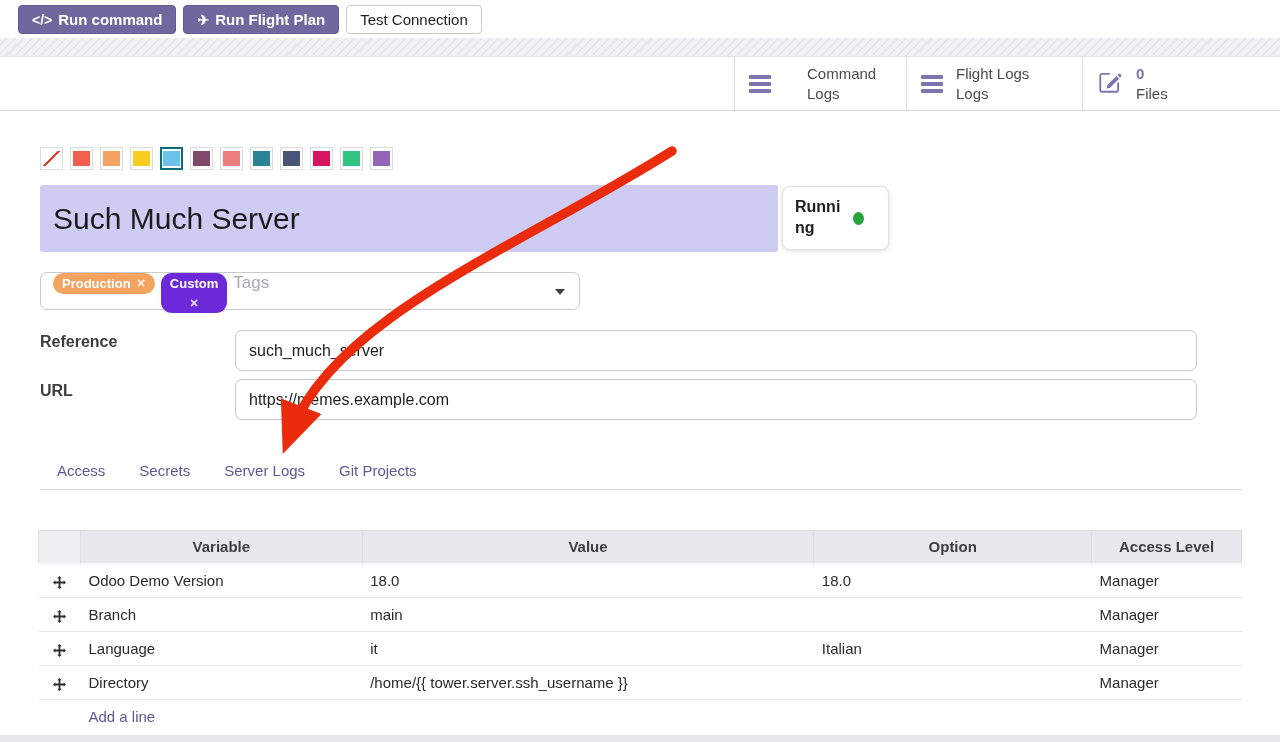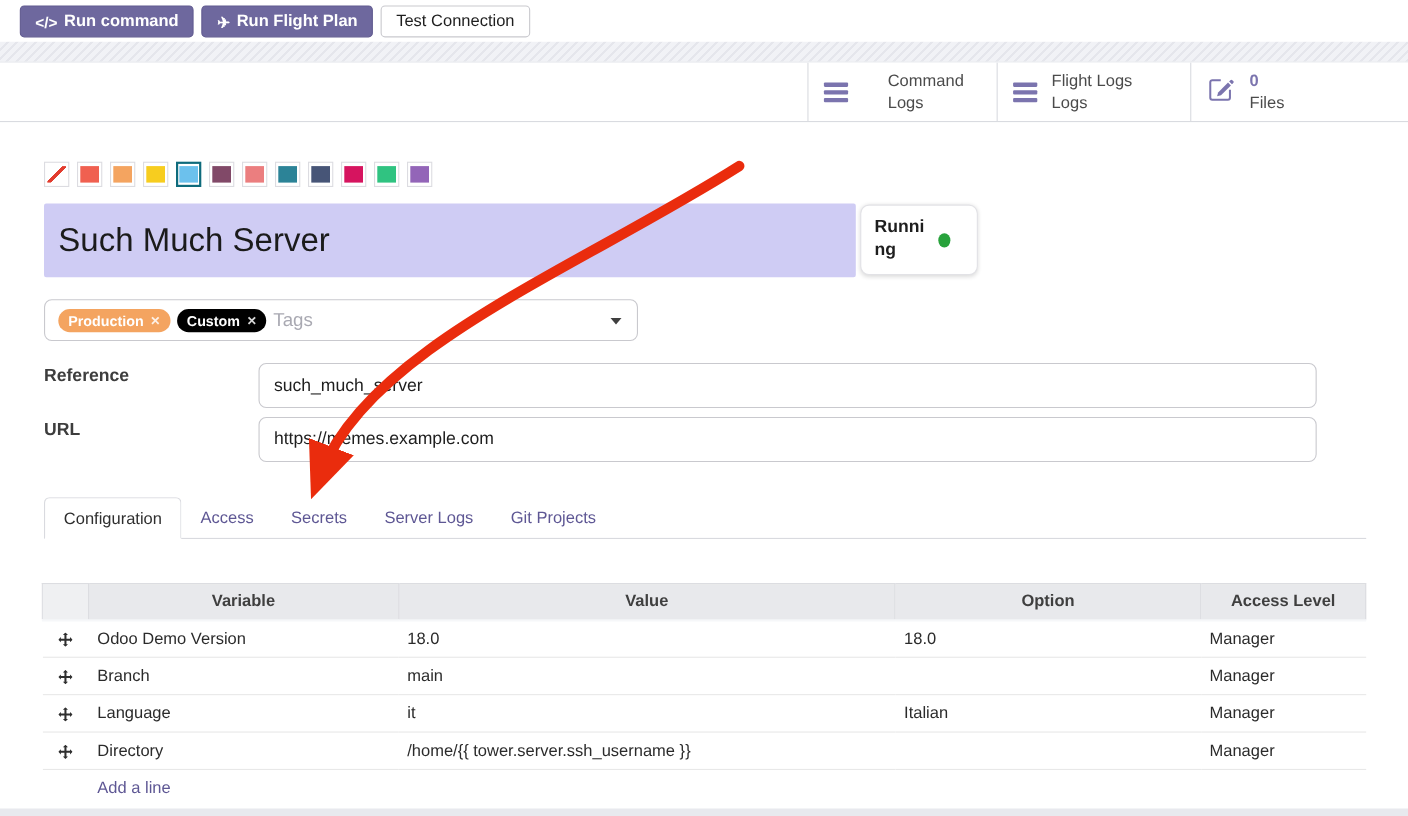--- a/index.html
+++ b/index.html
@@ -52,21 +52,21 @@
                  background:#fff; border:1px solid #e2e2e6; border-radius:8px;
                  box-shadow:0 1px 4px rgba(0,0,0,.14);
                  display:flex; align-items:center; gap:10px; padding:0 12px; }
   .status-text { width:48px; font-size:16px; font-weight:700; color:#1e1e1e;
                  word-break:break-all; line-height:1.3; }
   .status-dot { width:11px; height:13px; border-radius:50%; background:#28a23c; }
 
   
   .tags-box { position:absolute; top:272px; left:40px; width:540px; height:38px;
               background:#fff; border:1px solid #c9c9ce; border-radius:7px;
-              display:flex; align-items:center; gap:6px; padding:0 12px; cursor:text; }
+              display:flex; align-items:flex-start; gap:6px; padding:0 12px; cursor:text; }
   .tag { display:inline-flex; align-items:center; gap:6px; border-radius:11px;
          padding:3px 9px; color:#fff; font-size:13px; font-weight:700; }
   .tag-x { font-size:11px; font-weight:900; opacity:.85; cursor:pointer; }
   .tags-ph { color:#a9a9b2; font-size:17px; }
   .caret { position:absolute; right:14px; top:16px; width:0; height:0;
            border-left:5px solid transparent; border-right:5px solid transparent;
            border-top:6px solid #3f3f3f; cursor:pointer; }
 
   
   .flabel { position:absolute; left:40px; font-size:16px; font-weight:700; color:#3d3d3d; }
@@ -207,35 +207,34 @@
 <div class="status-card">
   <span class="status-text">Running</span>
   <span class="status-dot" style="background-color: rgb(40, 162, 60);"></span>
 </div>
 
 <div class="tags-box">
   <span class="tag" style="background-color: rgb(244, 164, 96);">
     <span>Production</span>
     <span class="tag-x">✕</span>
   </span>
-  <span class="tag" style="background-color: #000000;">
+  <span class="tag" style="background-color: #6d28d9; flex-direction: column;">
     <span>Custom</span>
     <span class="tag-x">✕</span>
   </span>
   <span class="tags-ph">Tags</span>
   <span class="caret"></span>
 </div>
 
 <label class="flabel" style="top:333px;">Reference</label>
 <input class="finput" style="top: 330px;" value="such_much_server">
 <label class="flabel" style="top:382px;">URL</label>
 <input class="finput" style="top: 379px;" value="https://memes.example.com">
 
 <div class="tabs">
-  <div class="tab active">Configuration</div>
   <div class="tab">Access</div>
   <div class="tab">Secrets</div>
   <div class="tab">Server Logs</div>
   <div class="tab">Git Projects</div>
 </div>
 
 <table class="cfg-table">
   <colgroup>
       <col style="width:42px">
       <col style="width:282px">

